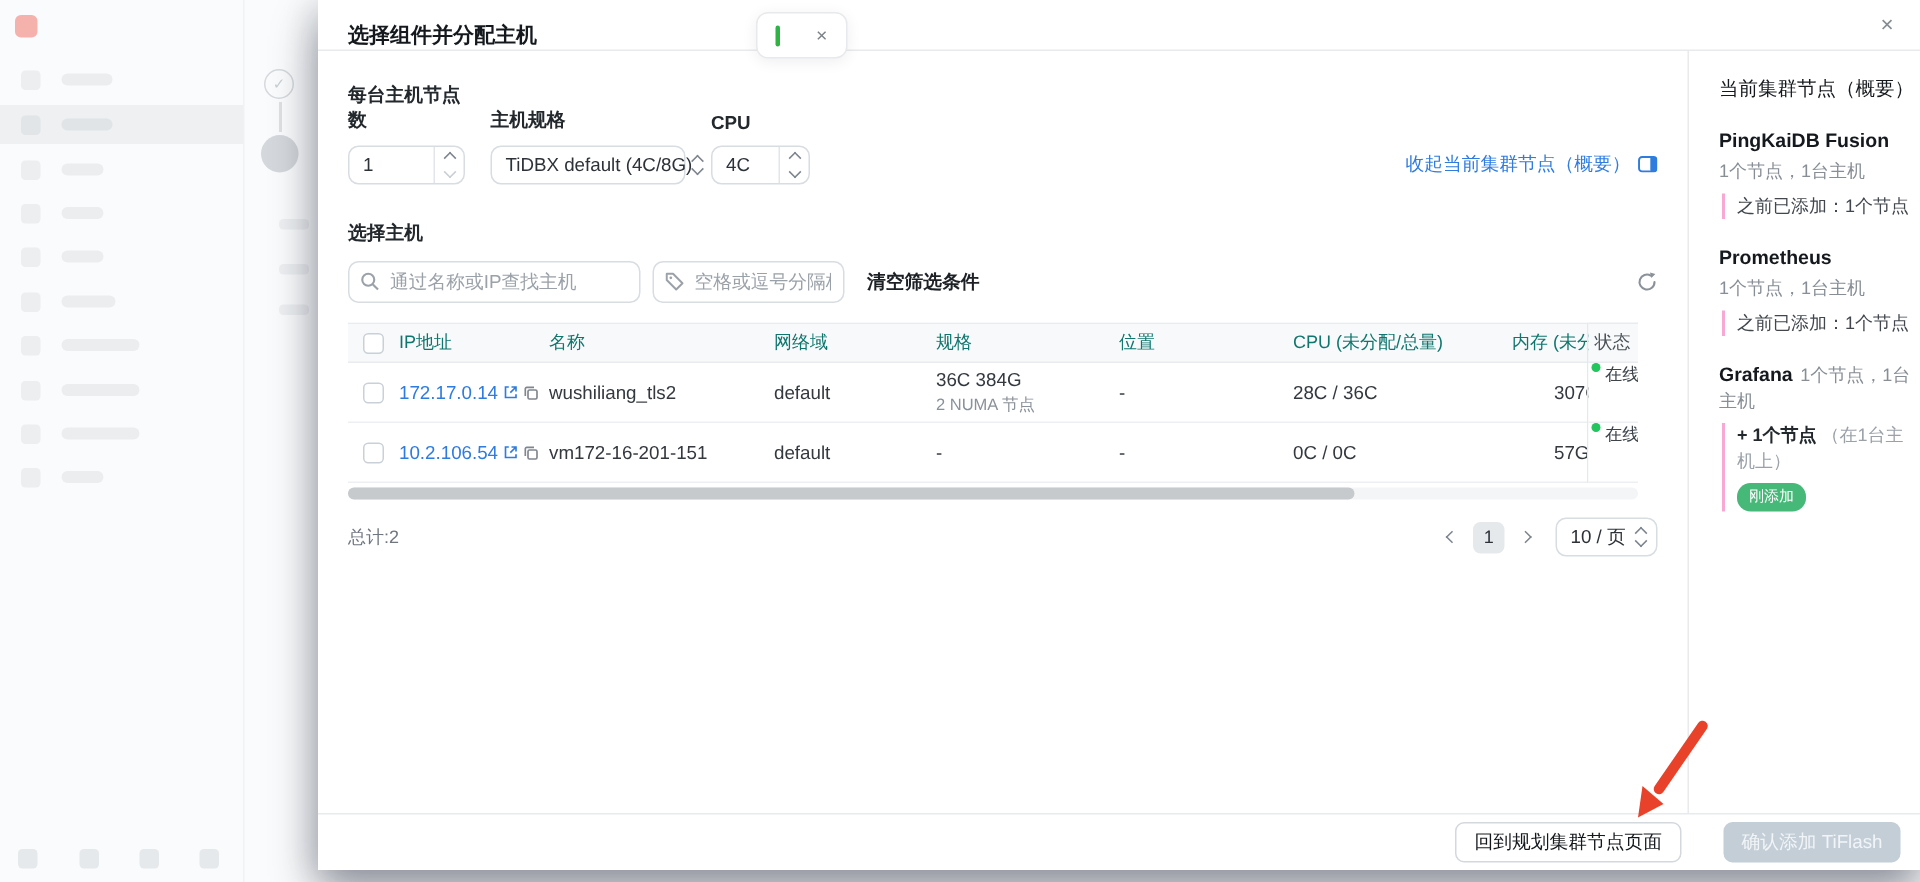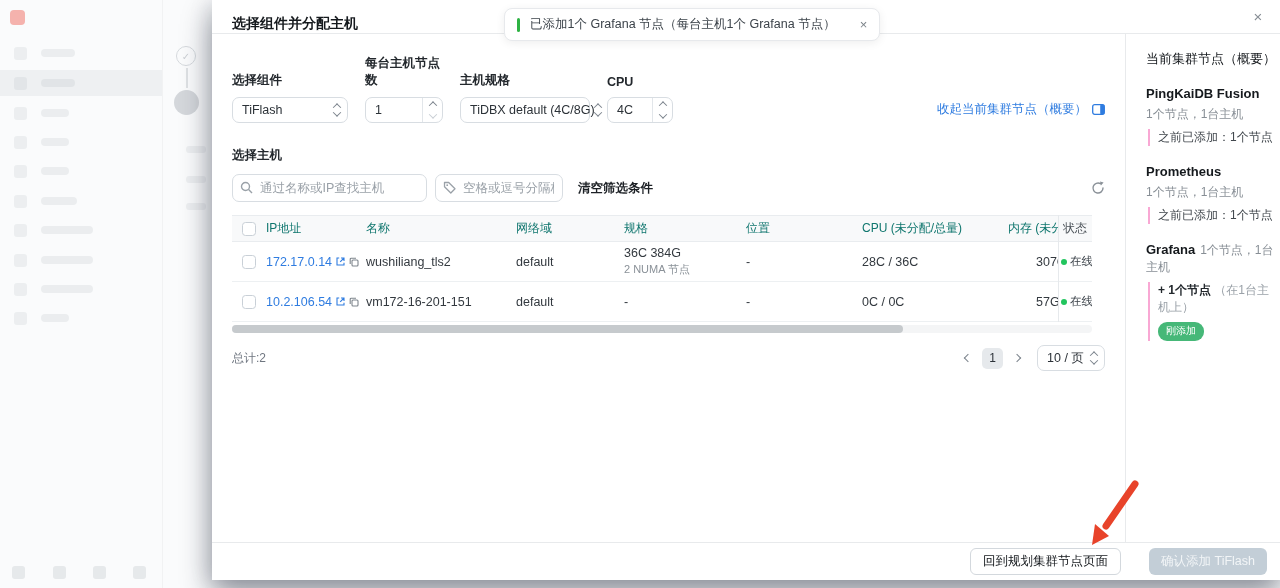--- a/index.html
+++ b/index.html
@@ -79,21 +79,21 @@
   .c-loc { width:116px; flex:none; }
   .c-cpu { width:146px; flex:none; }
   .c-mem { width:84px; flex:none; white-space:nowrap; overflow:visible; }
   .c-mem.val { padding-left:28px; }
   .cbox { width:14px; height:14px; border:1px solid #c9d0d7; border-radius:3.5px; background:#fff; cursor:pointer; }
   .ip-link { color:#2f7ce0; cursor:pointer; }
   .mini-ico { color:#7f868d; display:flex; cursor:pointer; }
   .spec-sub { font-size:11px; color:#8a9198; margin-top:2px; }
   .status-col { position:absolute; right:0; top:0; width:34px; border-left:1px solid #e6e9ec; }
   .status-h { height:27px; background:#f8f9fa; border-top:1px solid #e9ecef; border-bottom:1px solid #e9ecef; display:flex; align-items:center; font-size:12px; color:#4b5258; padding-left:4px; }
-  .status-c { height:40px; background:#fff; border-bottom:1px solid #edf0f2; display:flex; align-items:center; gap:3px; padding-left:2px; font-size:11.5px; color:#3c434a; white-space:nowrap;font-family:Liberation Mono, monospace; }
+  .status-c { height:40px; background:#fff; border-bottom:1px solid #edf0f2; display:flex; align-items:flex-start; gap:3px; padding-left:2px; font-size:11.5px; color:#3c434a; white-space:nowrap;font-family:Liberation Mono, monospace; }
   .dot { width:6px; height:6px; border-radius:50%; background:#22c55e; flex:none; }
   .hscroll { margin-top:3px; width:860px; height:8px; border-radius:4px; background:#f4f5f6; }
   .hthumb { width:78%; height:8px; border-radius:4px; background:#c6cacd; cursor:pointer; }
 
   
   .pag-row { margin-top:12px; display:flex; align-items:center; }
   .total { color:#6f7680; font-size:12px; }
   .pag-right { margin-left:auto; display:flex; align-items:center; gap:9px; }
   .pg-arrow { color:#6f7680; display:flex; cursor:pointer; padding:2px; }
   .pg-num { min-width:21px; height:21px; background:#e6e9ec; border-radius:5px; display:flex; align-items:center; justify-content:center; font-size:12px; color:#2c3238; cursor:pointer; }
@@ -174,43 +174,32 @@
   <div class="dock-ico" style="left:12px"></div>
   <div class="dock-ico" style="left:53px"></div>
   <div class="dock-ico" style="left:93px"></div>
   <div class="dock-ico" style="left:133px"></div>
 </div>
 
 <div class="modal">
 
   <div class="toast">
     <div class="toast-bar"></div>
-    <div class="toast-msg">已添加1个 Grafana 节点（每台主机1个 Grafana 节点）</div>
     <div class="toast-close">×</div>
   </div>
 
   <div class="m-header">
     <div class="m-title">选择组件并分配主机</div>
     <div class="m-close">×</div>
   </div>
 
   <div class="m-body">
     <div class="m-main">
 
       <div class="form-row">
-        <div class="field" style="width:116px">
-          <div class="f-label">选择组件</div>
-          <div class="control select">
-            <span>TiFlash</span>
-            <span class="chevs">
-                <span class="chev up"></span>
-                <span class="chev dn"></span>
-              </span>
-          </div>
-        </div>
         <div class="field" style="width:78px">
           <div class="f-label">每台主机节点数</div>
           <div class="control stepper">
             <span class="st-val">1</span>
             <span class="st-btns">
               <span class="st-btn">
                   <span class="chev up"></span>
                 </span>
               <span class="st-btn">
                   <span class="chev dn dim"></span>

